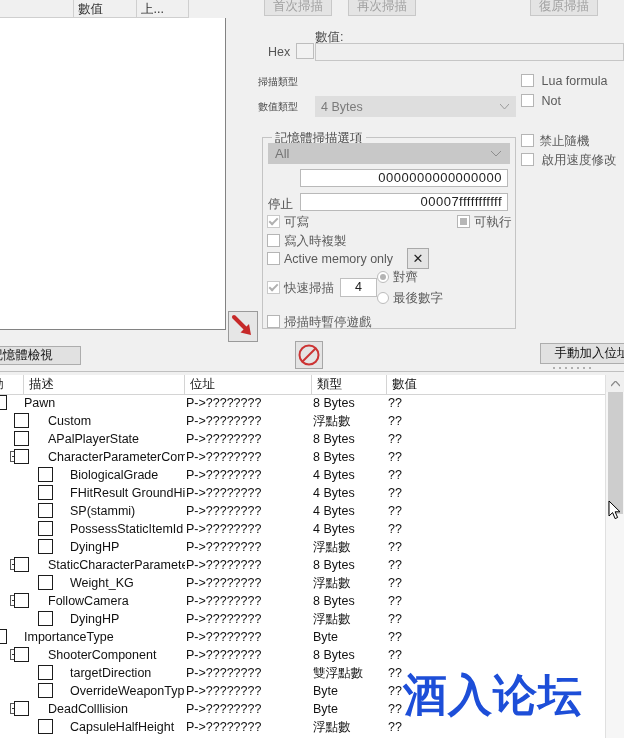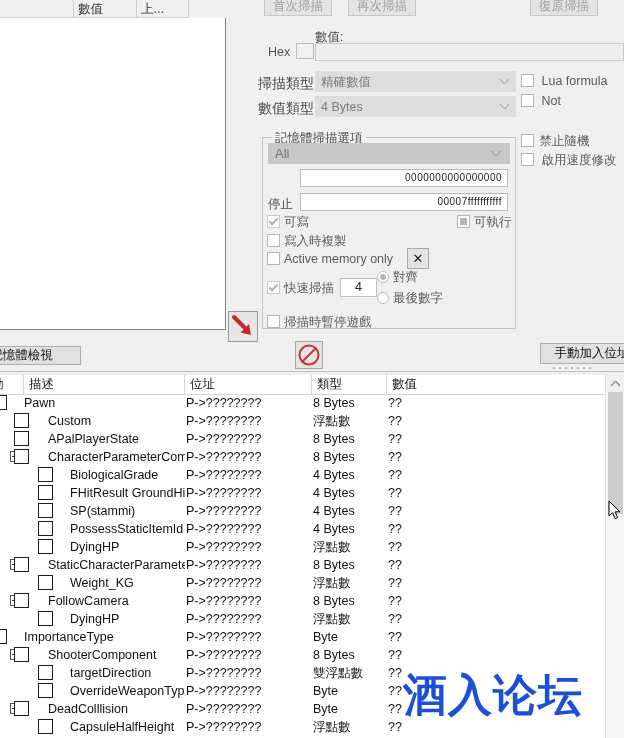--- a/index.html
+++ b/index.html
@@ -61,40 +61,40 @@
   .cb.chk{border-color:#c9c9c9;}
   .cb.chk:after{content:"";display:block;width:7px;height:3px;border-left:2px solid #b0b0b0;
      border-bottom:2px solid #b0b0b0;transform:rotate(-45deg);margin:2px 0 0 1px;}
   .cb.sq:after{content:"";display:block;width:7px;height:7px;background:#b6b6b6;margin:2px 0 0 2px;}
   .hexbox{position:absolute;left:296px;top:43px;width:18px;height:16px;
      border:1px solid #bdbdbd;background:#f2f2f2;box-sizing:border-box;}
   .valbox{position:absolute;left:315px;top:43px;width:309px;height:18px;
      border:1px solid #c6c6c6;background:#efefef;box-sizing:border-box;}
 
   
-  .rowlbl{position:absolute;color:#4a4a4a;font-size:14px;}
+  .rowlbl{position:absolute;color:#4a4a4a;font-size:10px;}
   .combo{position:absolute;background:#dedede;border:1px solid #dedede;box-sizing:border-box;
      color:#7b7b7b;font-size:12.5px;line-height:20px;padding-left:5px;}
   .combo .chev{position:absolute;right:7px;top:7px;width:8px;height:8px;}
   .chev-svg{display:block;}
 
   
   .group{position:absolute;left:262px;top:137px;width:254px;height:192px;
      border:1px solid #c4c4c4;box-sizing:border-box;}
   .group-title{position:absolute;left:272px;top:130px;background:#f0f0f0;padding:0 3px;
      color:#4a4a4a;font-size:12.5px;}
 
   .allcombo{position:absolute;left:268px;top:143px;width:242px;height:21px;
      background:#c8c8c8;border:1px solid #c8c8c8;box-sizing:border-box;
      color:#757575;font-size:13px;line-height:19px;padding-left:6px;}
 
   .addr-lbl{position:absolute;color:#4a4a4a;font-size:12.5px;}
   .addr-box{position:absolute;width:208px;height:18px;background:#fff;
      border:1px solid #b9b9b9;box-sizing:border-box;text-align:right;
-     padding-right:5px;line-height:16px;font-size:10px;color:#222;
+     padding-right:5px;line-height:16px;font-size:13px;color:#222;
      font-family:"Liberation Sans","DejaVu Sans",sans-serif;letter-spacing:.5px;}
 
   .opt{position:absolute;font-size:12.5px;color:#5a5a5a;}
   .opt .cb{margin-right:4px;}
 
   .xbtn{position:absolute;left:407px;top:248px;width:22px;height:21px;
      background:#e4e4e4;border:1px solid #a9a9a9;box-sizing:border-box;
      text-align:center;line-height:19px;font-size:13px;font-weight:bold;color:#222;}
 
   .fastbox{position:absolute;left:340px;top:278px;width:37px;height:19px;
@@ -164,28 +164,20 @@
     <div class="scan-btn btn-first">首次掃描</div>
     <div class="scan-btn btn-next">再次掃描</div>
     <div class="scan-btn btn-undo">復原掃描</div>
 
     <div class="lbl lbl-value">數值:</div>
     <div class="lbl lbl-hex">Hex</div>
     <div class="hexbox"></div>
     <div class="valbox"></div>
 
     <div class="rowlbl" style="left:258px;top:75px;">掃描類型</div>
-    <div class="combo" style="left:315px;top:71px;width:201px;height:21px;">
-      <span>精確數值</span>
-      <span class="chev">
-        <svg class="chev-svg" width="9" height="6" viewBox="0 0 9 6">
-            <path d="M0 0 L4.5 5 L9 0" fill="none" stroke="#9a9a9a" stroke-width="1"></path>
-          </svg>
-      </span>
-    </div>
 
     <div class="rowlbl" style="left:258px;top:100px;">數值類型</div>
     <div class="combo" style="left:315px;top:96px;width:201px;height:21px;">
       <span>4 Bytes</span>
       <span class="chev">
         <svg class="chev-svg" width="9" height="6" viewBox="0 0 9 6">
             <path d="M0 0 L4.5 5 L9 0" fill="none" stroke="#9a9a9a" stroke-width="1"></path>
           </svg>
       </span>
     </div>

